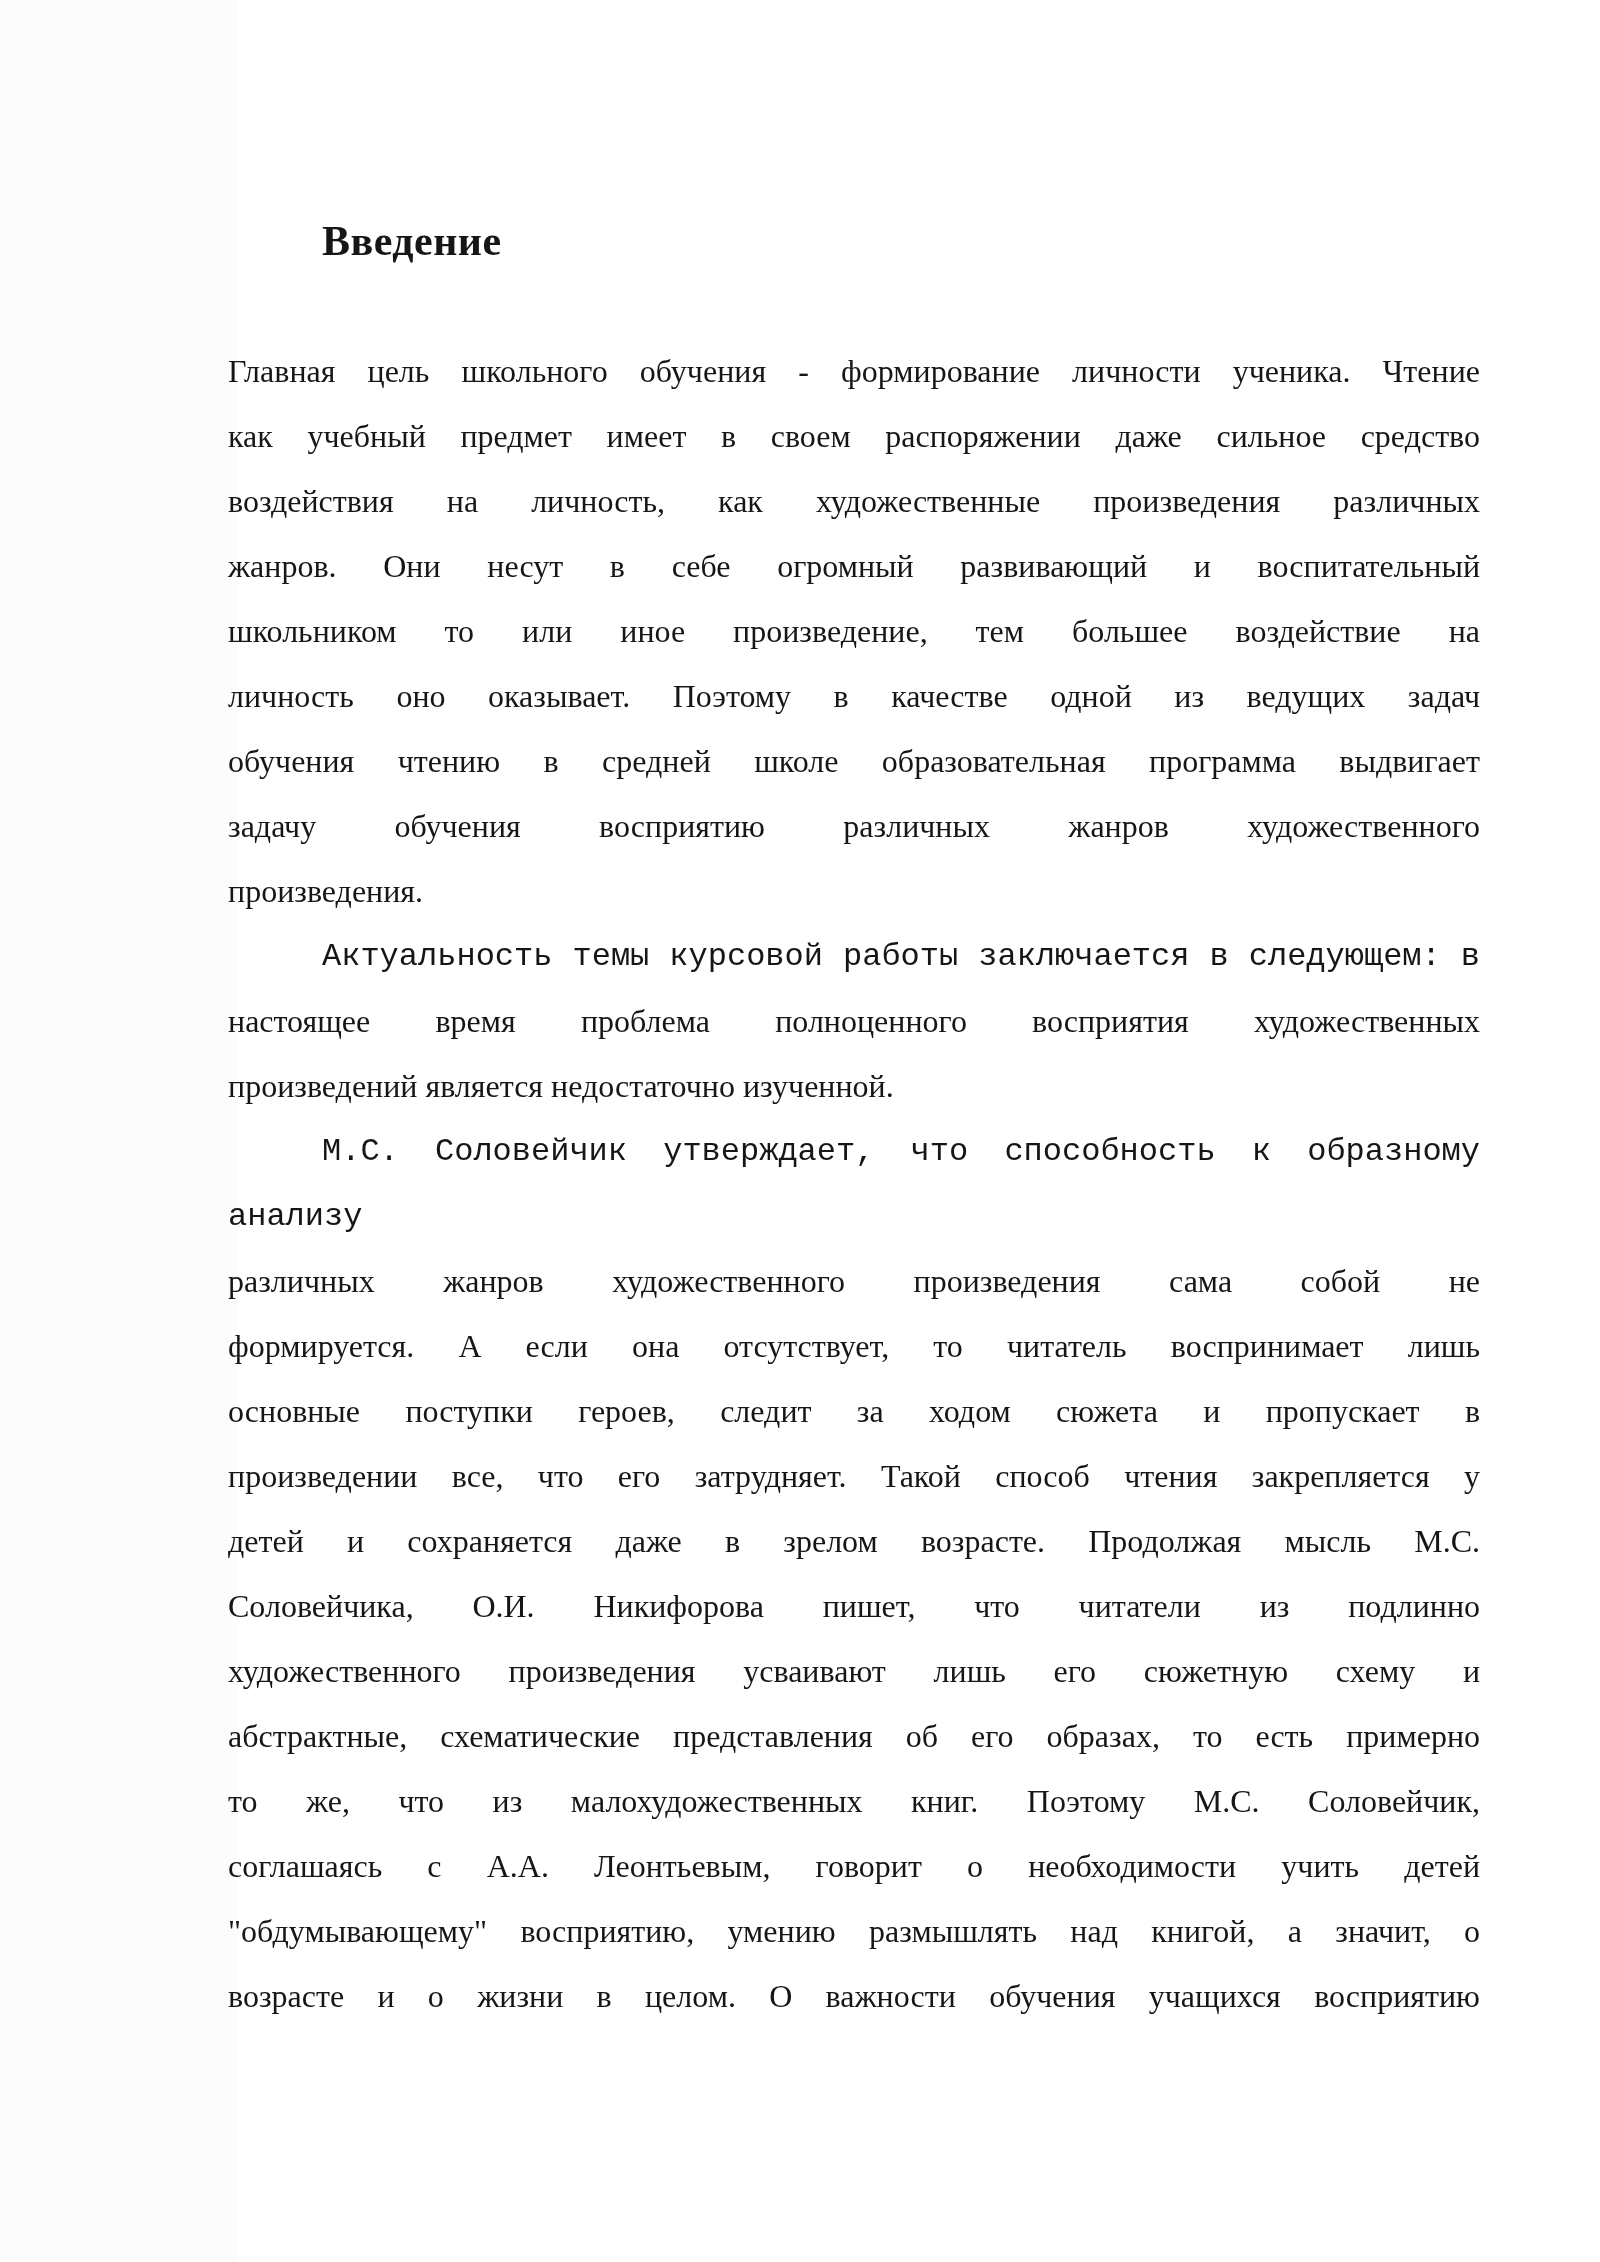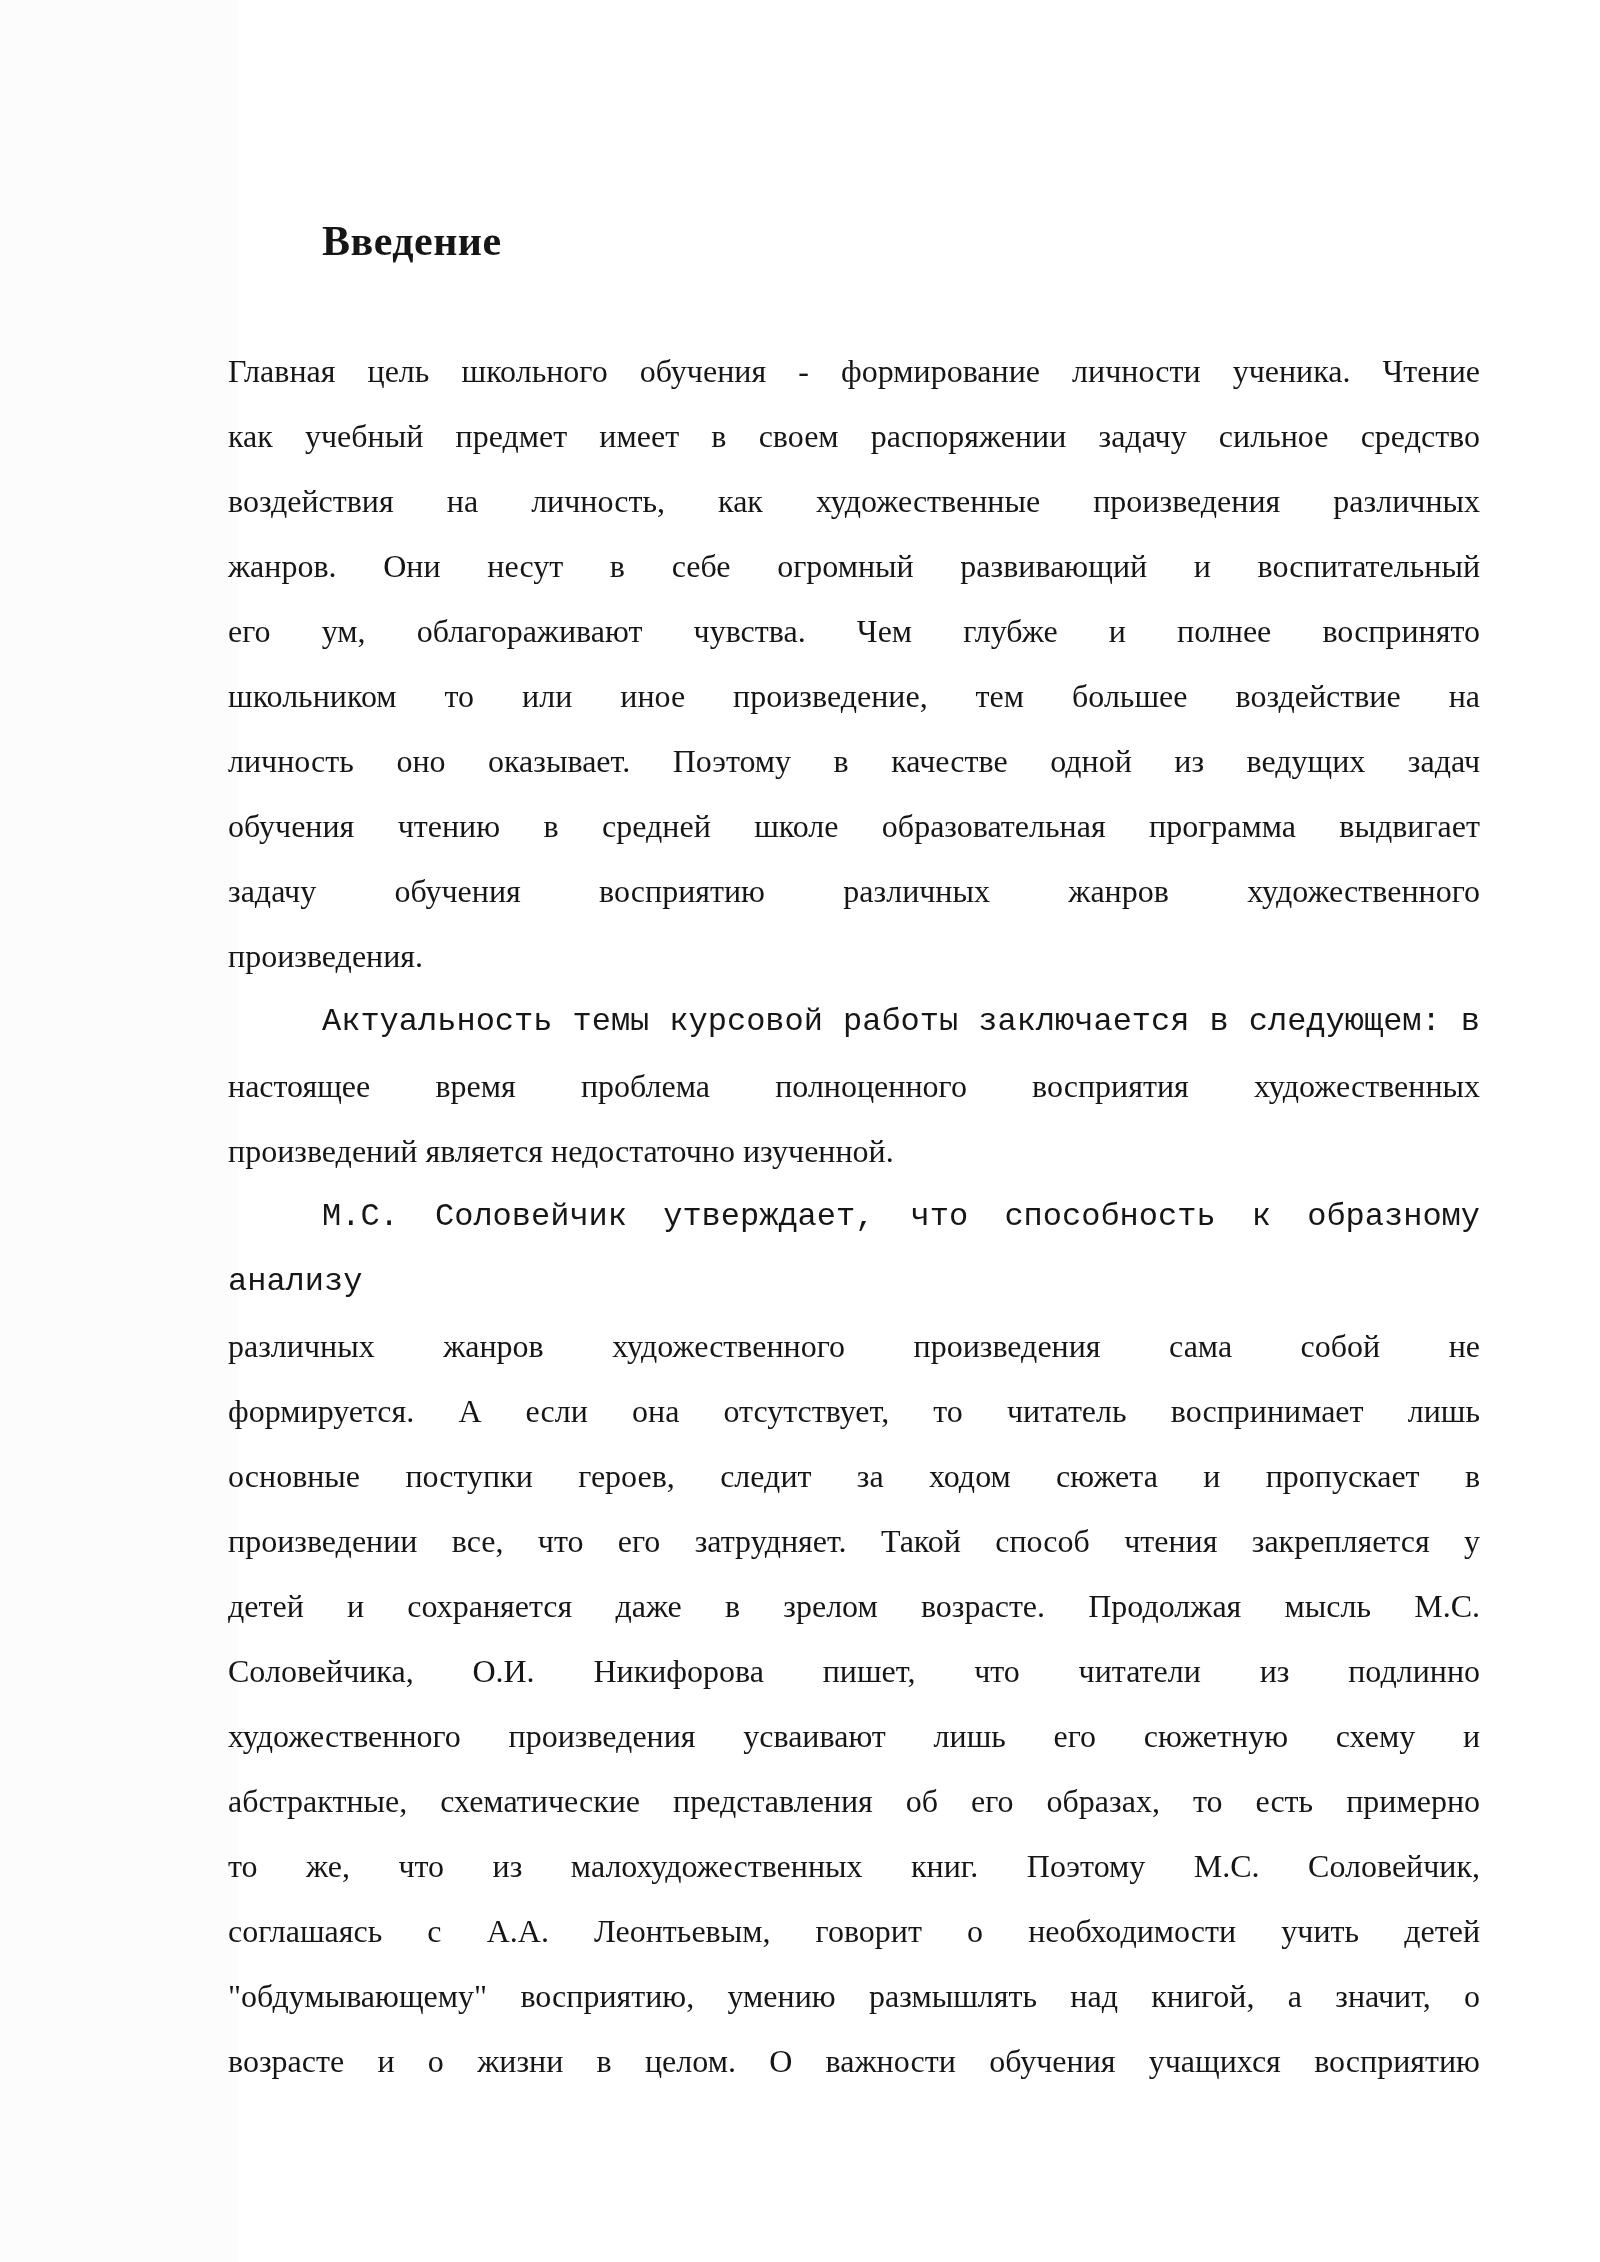--- a/index.html
+++ b/index.html
@@ -47,24 +47,23 @@
 </head>
 <body>
 
 <div class="page">
   <div class="scan-shade"></div>
   <div class="content">
     <h1 class="doc-title">Введение</h1>
     <div>
         <div class="para">
           <div class="line">Главная цель школьного обучения - формирование личности ученика. Чтение</div>
-          <div class="line">как учебный предмет имеет в своем распоряжении задачу сильное средство</div>
+          <div class="line">как учебный предмет имеет в своем распоряжении даже сильное средство</div>
           <div class="line">воздействия на личность, как художественные произведения различных</div>
           <div class="line">жанров. Они несут в себе огромный развивающий и воспитательный</div>
-          <div class="line">его ум, облагораживают чувства. Чем глубже и полнее воспринято</div>
           <div class="line">школьником то или иное произведение, тем большее воздействие на</div>
           <div class="line">личность оно оказывает. Поэтому в качестве одной из ведущих задач</div>
           <div class="line">обучения чтению в средней школе образовательная программа выдвигает</div>
           <div class="line">задачу обучения восприятию различных жанров художественного</div>
           <div class="line last-left">произведения.</div>
         </div>
         <div class="para">
           <div class="line first-indent">Актуальность темы курсовой работы заключается в следующем: в</div>
           <div class="line">настоящее время проблема полноценного восприятия художественных</div>
           <div class="line last-left">произведений является недостаточно изученной.</div>

